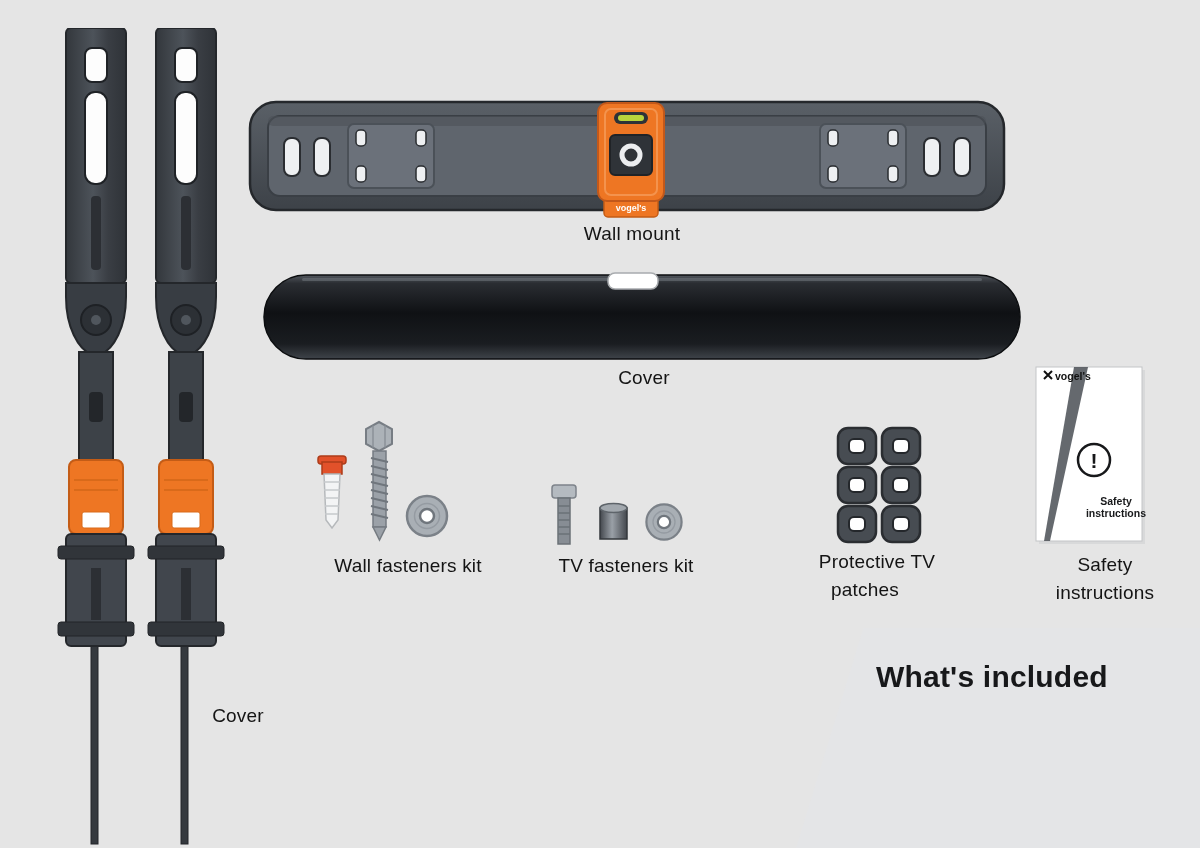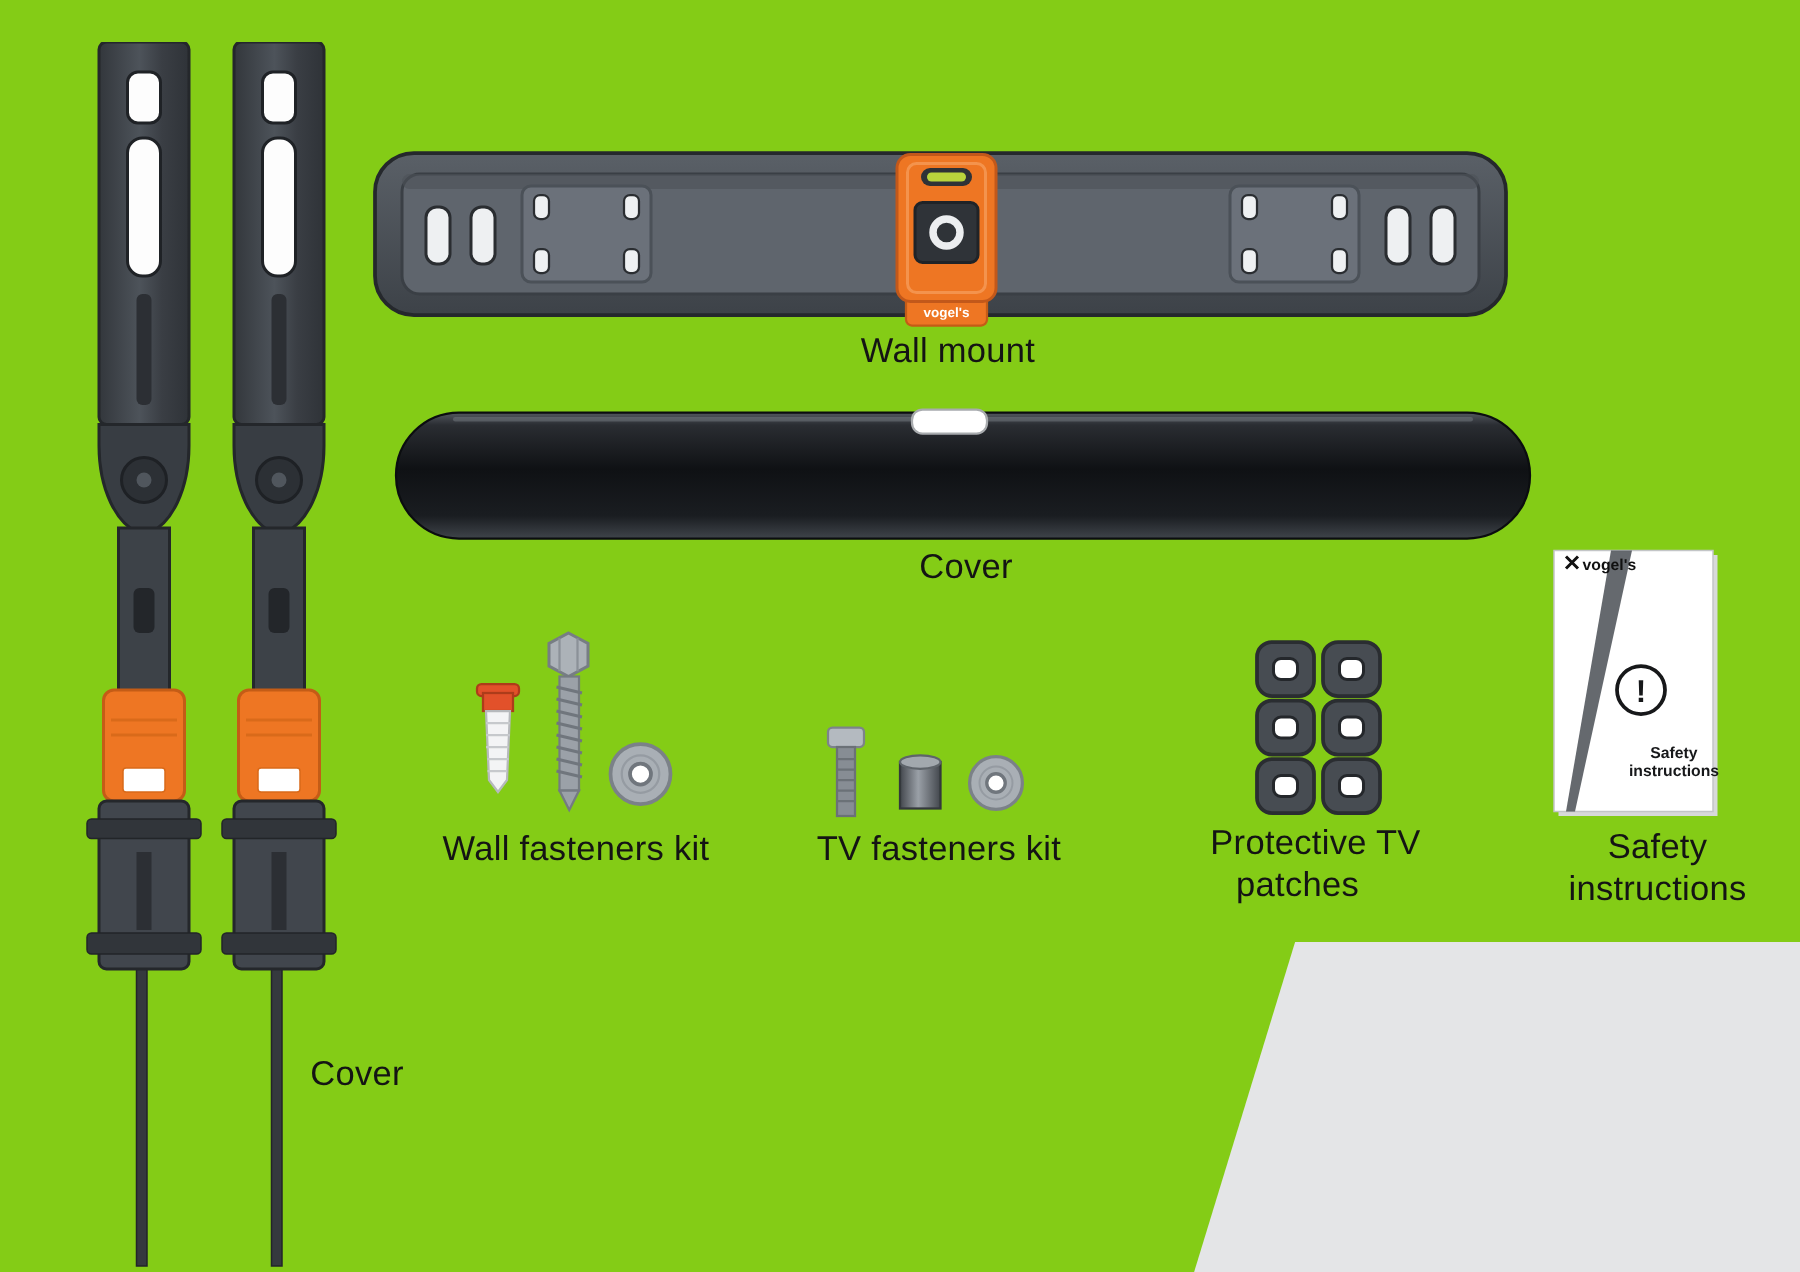--- a/index.html
+++ b/index.html
@@ -1,22 +1,22 @@
 <!DOCTYPE html>
 <html style="--accent-orange: #ee7623; --plug-red: #e2512a; --part-dark: #41464d; --part-mid: #5f656d; --cover-black: #15171a; --metal-gray: #a8aeb4; --level-green: #b9d43c; --banner-bg: #e4e5e7; --text: #141414;"><head>
 <meta charset="utf-8">
 <style>
   html,body{margin:0;padding:0;background:#fff;}
   .canvas{
-    position:relative;width:1200px;height:848px;background:#84cc16;overflow:hidden;
+    position:relative;width:1200px;height:848px;background:#e5e5e5;overflow:hidden;
     font-family:"Liberation Sans","DejaVu Sans",sans-serif;
   }
   .part{position:absolute;}
   .label{
-    position:absolute;text-align:center;font-size:23px;line-height:27px;
+    position:absolute;text-align:center;font-size:19px;line-height:27px;
     color:var(--text,#141414);letter-spacing:.2px;
   }
   .banner{
     position:absolute;left:792px;top:628px;width:408px;height:220px;
     background:var(--banner-bg,#e4e5e7);
     clip-path:polygon(17.5% 0,100% 0,100% 100%,1% 100%);
   }
   .banner-text{
     position:absolute;left:84px;top:30px;font-size:30px;font-weight:bold;
     line-height:38px;color:#17181a;letter-spacing:.2px;white-space:nowrap;
@@ -184,25 +184,26 @@
     </g>
     <circle cx="64" cy="95" r="16" fill="none" stroke="#17181a" stroke-width="2.5"></circle>
     <text x="64" y="103" text-anchor="middle" font-size="21" font-weight="bold" fill="#17181a">!</text>
     <text x="86" y="140" text-anchor="middle" font-size="10.5" font-weight="bold" fill="#17181a">Safety</text>
     <text x="86" y="152" text-anchor="middle" font-size="10.5" font-weight="bold" fill="#17181a">instructions</text>
   </svg>
 
   <div class="label" style="left:158px;top:702px;width:160px">Cover</div>
   <div class="label" style="left:532px;top:220px;width:200px">Wall mount</div>
   <div class="label" style="left:544px;top:364px;width:200px">Cover</div>
-  <div class="label" style="left:264px;top:552px;width:240px">Wall fasteners kit</div>
+  <div class="label" style="left:288px;top:552px;width:240px">Wall fasteners kit</div>
   <div class="label" style="left:506px;top:552px;width:240px">TV fasteners kit</div>
   <div class="label" style="left:757px;top:548px;width:240px">Protective TV</div>
   <div class="label" style="left:745px;top:576px;width:240px">patches</div>
   <div class="label" style="left:985px;top:551px;width:240px">Safety</div>
   <div class="label" style="left:985px;top:579px;width:240px">instructions</div>
 
   <div class="banner">
     <div class="banner-text">
+      <div>What's included</div>
     </div>
   </div>
 
 </div>
 
 </body></html>

